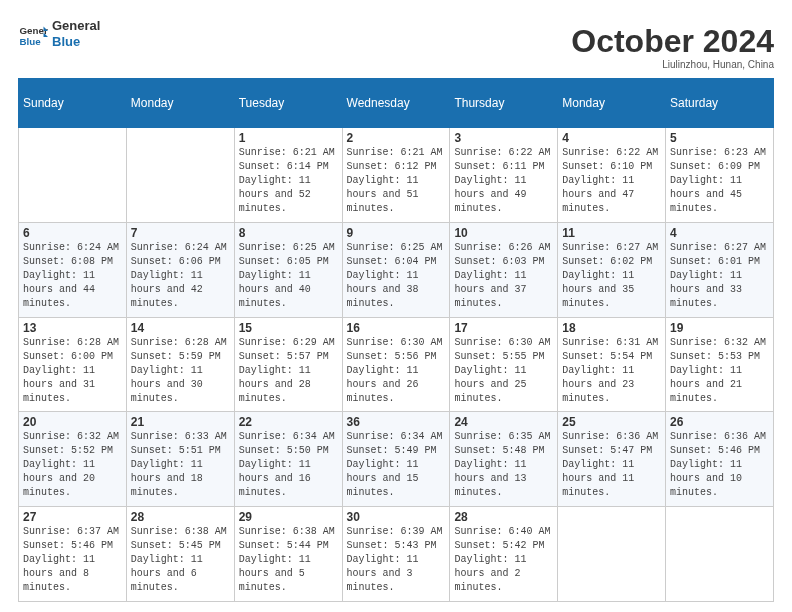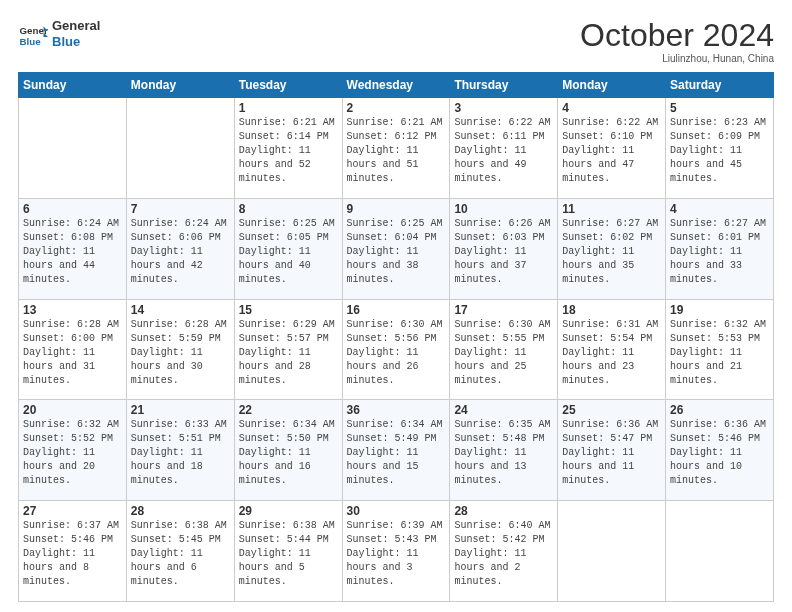--- a/index.html
+++ b/index.html
@@ -30,41 +30,42 @@
     }
     .logo-icon {
       width: 30px;
       height: 30px;
     }
     .title-block {
       text-align: right;
     }
     .month-title {
       font-size: 32px;
-      font-weight: normal;
+      font-weight: bold;
       color: #333;
       line-height: 1.1;
+      margin-top: 6px;
     }
     .location {
       font-size: 10px;
       color: #555;
     }
     .calendar {
       flex: 1;
       border: 1px solid #ccc;
       border-collapse: collapse;
       width: 100%;
       table-layout: fixed;
     }
     .calendar th {
       background: #1a6faf;
       color: #fff;
       font-size: 12px;
-      font-weight: bold;
-      padding: 5px 4px;
+      font-weight: normal;
+      padding: 17px 4px;
       border: 1px solid #1a6faf;
       text-align: left;
     }
     .calendar td {
       border: 1px solid #ccc;
       vertical-align: top;
       padding: 3px 4px;
       font-size: 9.5px;
       color: #333;
       height: 90px;

